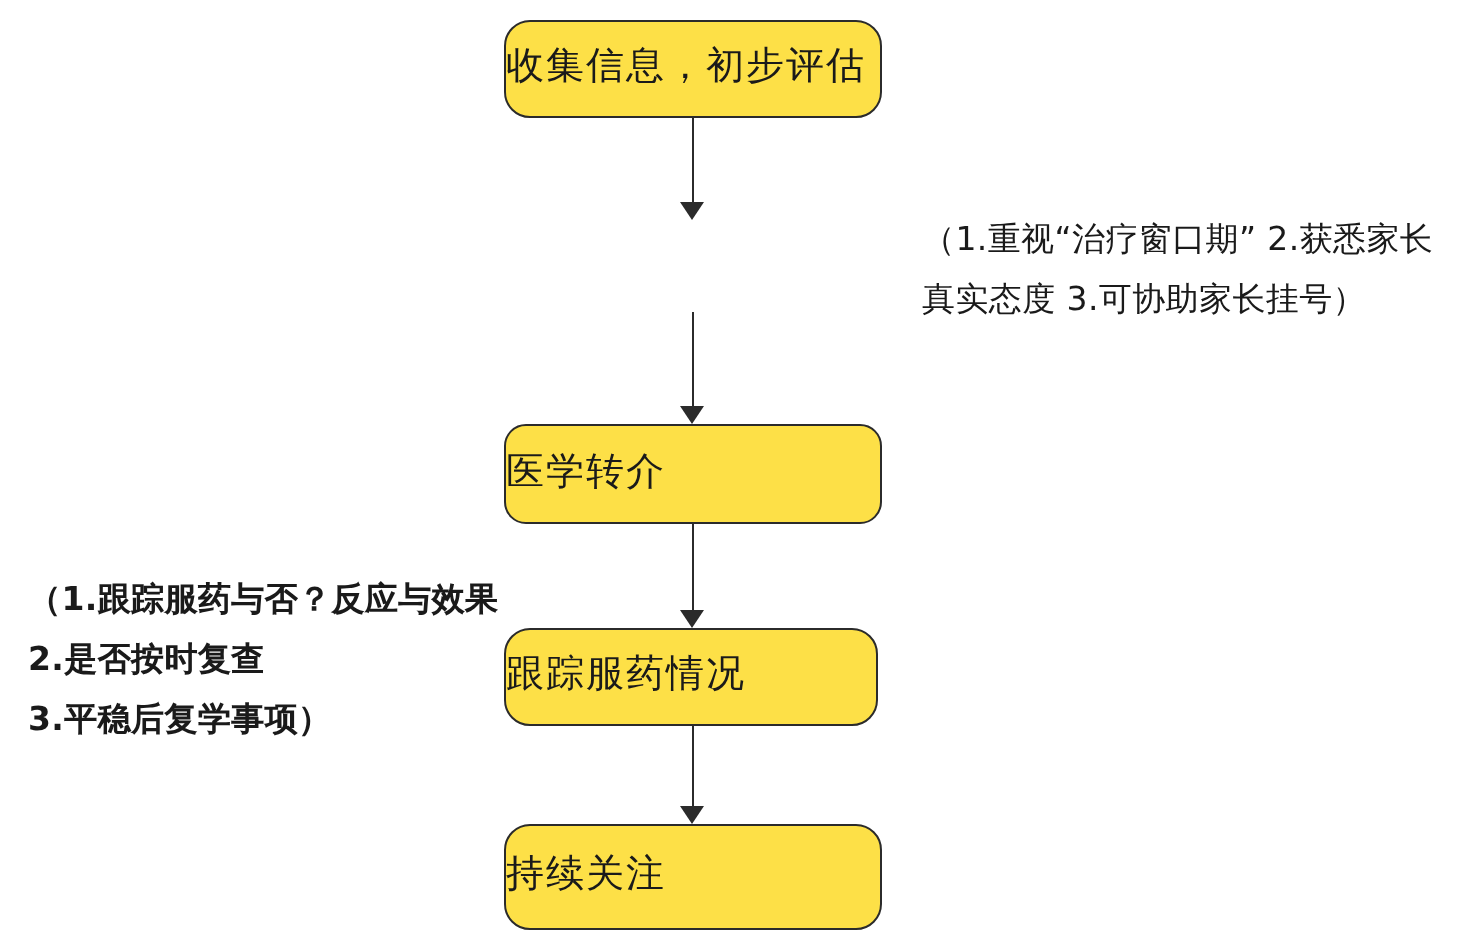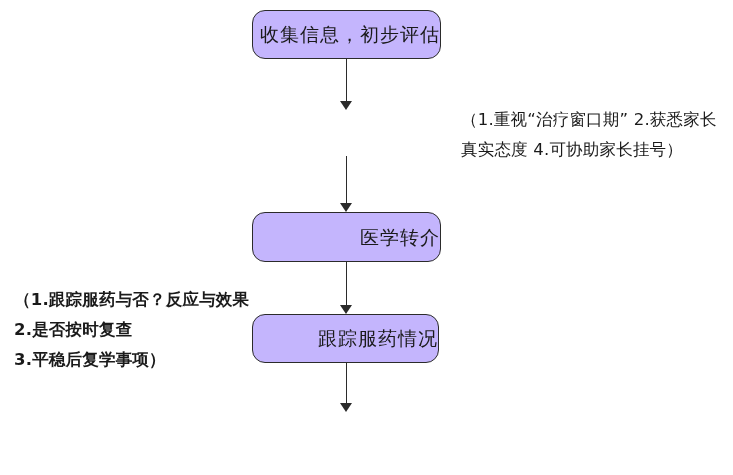--- a/index.html
+++ b/index.html
@@ -17,36 +17,37 @@
     position: relative;
     width: 733px;
     height: 475px;
     background: #ffffff;
   }
   .node {
     position: absolute;
     box-sizing: border-box;
     border: 1.3px solid #2b2b2b;
     border-radius: 13px;
-    background: #c4b5fd;
+    background: #fde047;
     display: flex;
     align-items: center;
-    justify-content: flex-end;
+    justify-content: flex-start;
     color: #1a1a1a;
     letter-spacing: 1px;
+    font-family: Liberation Mono, monospace;
   }
   .node-label {
     font-size: 19px;
     line-height: 1;
     white-space: nowrap;
   }
   
   #node-1 { left: 252px; top: 10px;  width: 189px; height: 49px; }
   #node-2 { left: 252px; top: 110px; width: 189px; height: 46px; }
-  #node-3 { left: 252px; top: 212px; width: 189px; height: 50px; }
+  #node-3 { left: 252px; top: 212px; width: 189px; height: 50px; border-radius: 11px; }
   #node-4 { left: 252px; top: 314px; width: 187px; height: 49px; }
   #node-5 { left: 252px; top: 412px; width: 189px; height: 53px; }
 
   .connector {
     position: absolute;
     left: 346px;
     width: 1.4px;
     background: #2b2b2b;
   }
   #conn-1 { top: 59px;  height: 44px; }
@@ -99,21 +100,21 @@
 <div id="canvas">
 
   <div class="node" id="node-1">
     <span class="node-label">收集信息，初步评估</span>
   </div>
 
   <div class="connector" id="conn-1"></div>
   <div class="arrowhead" id="arrow-1"></div>
 
 
-  <div class="annotation" id="anno-right-1">（1.重视“治疗窗口期” 2.获悉家长真实态度 4.可协助家长挂号）</div>
+  <div class="annotation" id="anno-right-1">（1.重视“治疗窗口期” 2.获悉家长真实态度 3.可协助家长挂号）</div>
 
   <div class="connector" id="conn-2"></div>
   <div class="arrowhead" id="arrow-2"></div>
 
   <div class="node" id="node-3">
     <span class="node-label">医学转介</span>
   </div>
 
 
   <div class="connector" id="conn-3"></div>
@@ -123,14 +124,17 @@
     <span class="node-label">跟踪服药情况</span>
   </div>
 
   <div class="annotation" id="anno-left-1">（1.跟踪服药与否？反应与效果
   2.是否按时复查
   3.平稳后复学事项）</div>
 
   <div class="connector" id="conn-4"></div>
   <div class="arrowhead" id="arrow-4"></div>
 
+  <div class="node" id="node-5">
+    <span class="node-label">持续关注</span>
+  </div>
 
 </div>
 
 </body></html>

